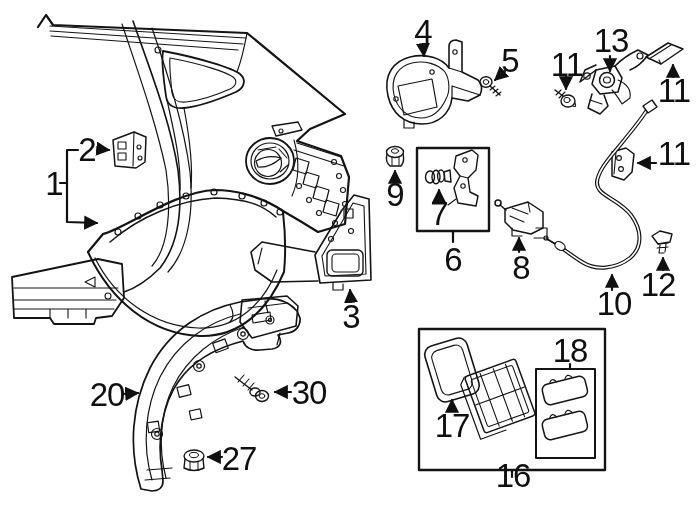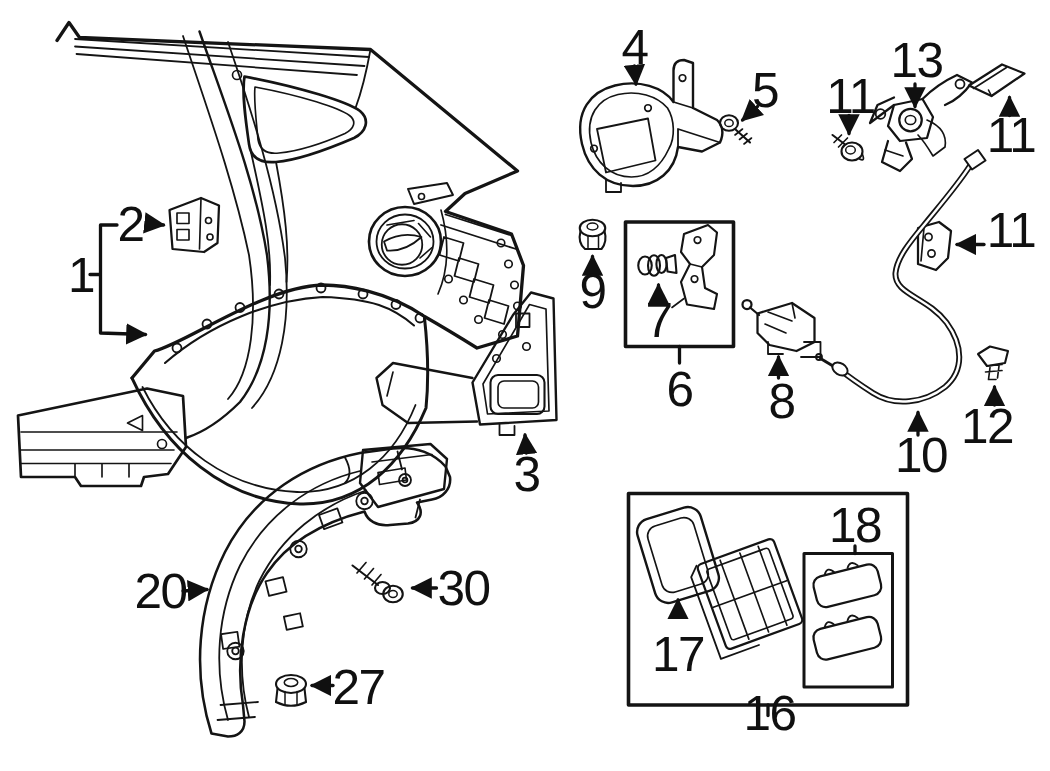--- a/index.html
+++ b/index.html
@@ -309,18 +309,18 @@
   <div class="callout" style="left:439px;top:213px">7</div>
   <div class="callout" style="left:521px;top:267px">8</div>
   <div class="callout" style="left:395px;top:194px">9</div>
   <div class="callout" style="left:614px;top:303px">10</div>
   <div class="callout" style="left:674px;top:153px">11</div>
   <div class="callout" style="left:658px;top:284px">12</div>
   <div class="callout" style="left:611px;top:40px">13</div>
   <div class="callout" style="left:567px;top:64px">11</div>
   <div class="callout" style="left:674px;top:90px">11</div>
   <div class="callout" style="left:513px;top:475px">16</div>
-  <div class="callout" style="left:452px;top:436px">17</div>
+  <div class="callout" style="left:452px;top:425px">17</div>
   <div class="callout" style="left:570px;top:350px">18</div>
   <div class="callout" style="left:107px;top:394px">20</div>
   <div class="callout" style="left:309px;top:392px">30</div>
   <div class="callout" style="left:239px;top:458px">27</div>
 </div>
 
 </body></html>

